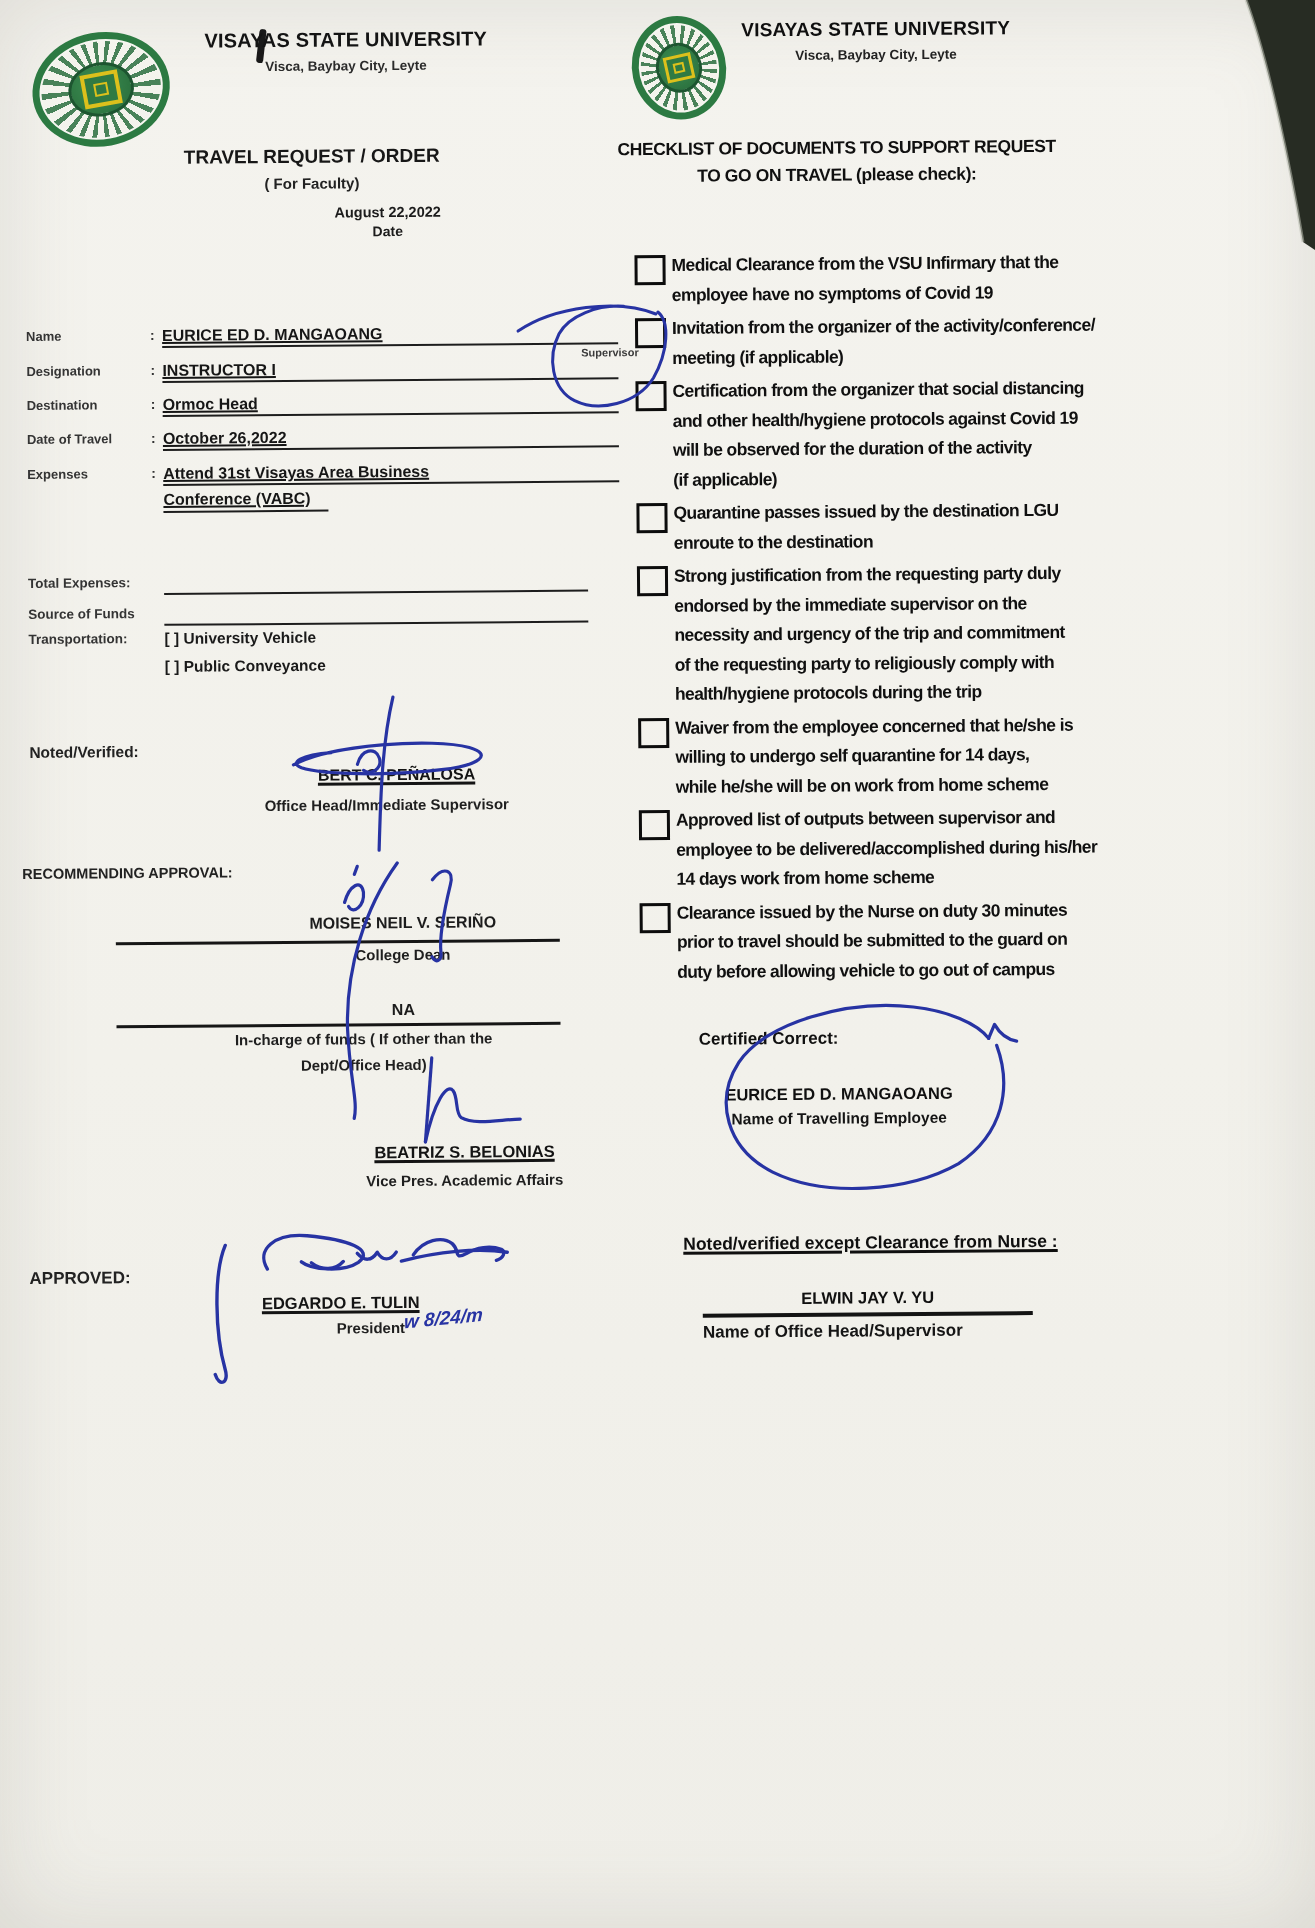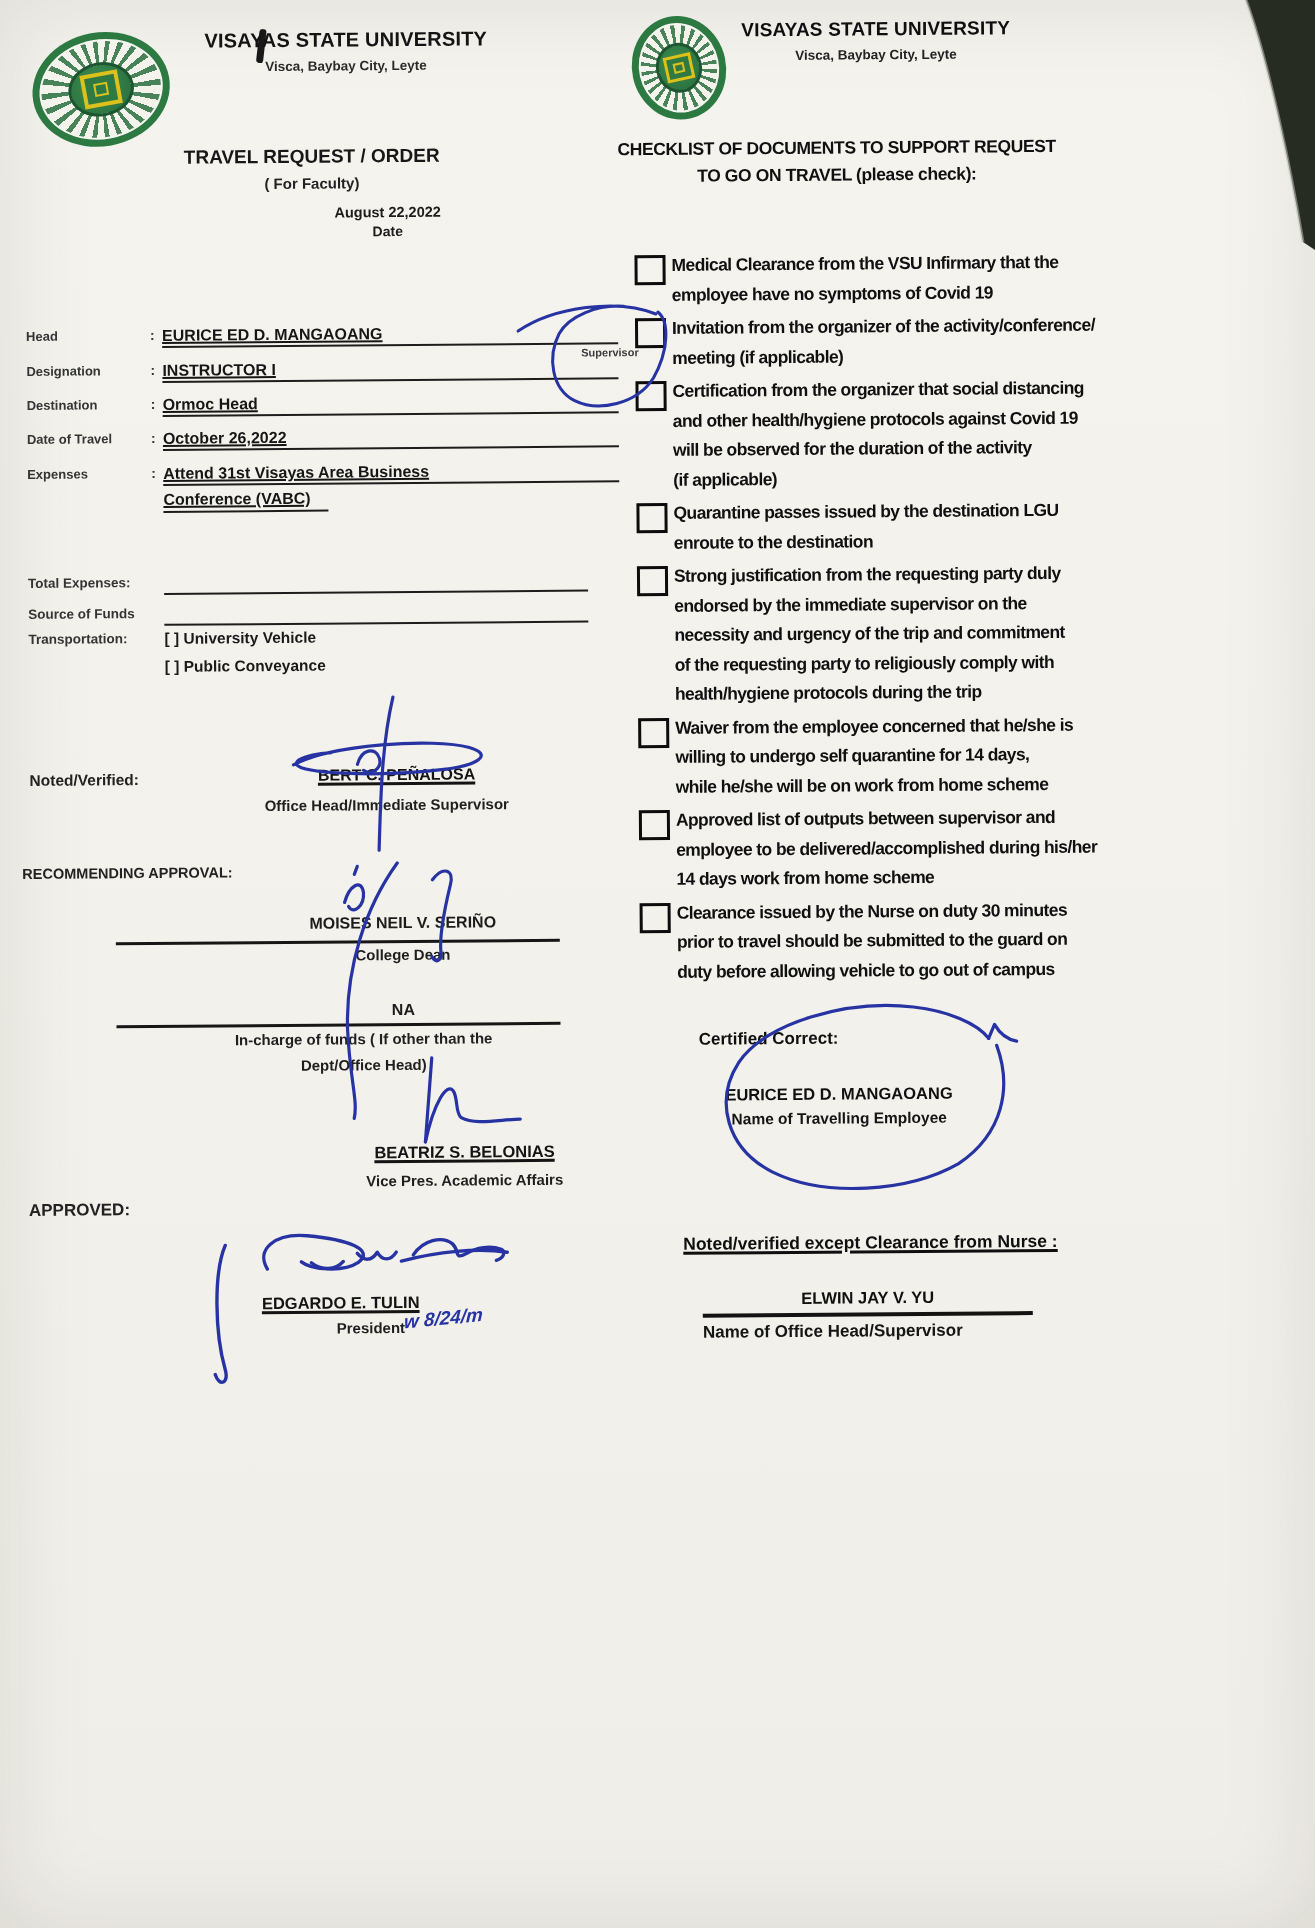--- a/index.html
+++ b/index.html
@@ -92,21 +92,21 @@
       <div class="doc-title">TRAVEL REQUEST / ORDER</div>
       <div class="doc-sub">( For Faculty)</div>
     </div>
 
     <div class="abs ctr" style="left:318px;top:202px;width:145px;">
       <div class="date-v">August 22,2022</div>
       <div class="date-l">Date</div>
     </div>
 
     <div class="frow" style="top:312px;">
-      <span class="flabel">Head</span>
+      <span class="flabel">Name</span>
       <span class="fcolon">:</span>
       <span class="fline"><span class="fvalue">EURICE ED D. MANGAOANG</span></span>
     </div>
     <div class="frow" style="top:347px;">
       <span class="flabel">Designation</span>
       <span class="fcolon">:</span>
       <span class="fline"><span class="fvalue">INSTRUCTOR I</span></span>
     </div>
     <div class="frow" style="top:381px;">
       <span class="flabel">Destination</span>
@@ -134,38 +134,38 @@
       <span class="fline"></span>
     </div>
     <div class="frow2" style="top:592px;">
       <span class="flabel">Source of Funds</span>
       <span class="fline"></span>
     </div>
     <span class="slabel" style="left:28px;top:627px;font-size:13.5px;color:#333;">Transportation:</span>
     <span class="opt" style="left:164px;top:626px;">[ ] University Vehicle</span>
     <span class="opt" style="left:164px;top:654px;">[ ] Public Conveyance</span>
 
-    <span class="slabel" style="left:28px;top:767px;text-align:right;">Noted/Verified:</span>
+    <span class="slabel" style="left:28px;top:739px;text-align:right;">Noted/Verified:</span>
     <div class="signame ctr" style="left:275px;top:764px;width:240px;">BERT C. PEÑALOSA</div>
     <div class="sigtitle ctr" style="left:240px;top:794px;width:290px;">Office Head/Immediate Supervisor</div>
 
     <span class="slabel" style="left:20px;top:861px;font-size:14.5px;">RECOMMENDING APPROVAL:</span>
     <div class="abs ctr" style="left:235px;top:912px;width:330px;font-size:16px;font-weight:700;">MOISES NEIL V. SERIÑO</div>
     <div class="rule" style="left:113px;top:938px;width:444px;"></div>
     <div class="sigtitle ctr" style="left:235px;top:944px;width:330px;">College Dean</div>
 
     <div class="abs ctr" style="left:235px;top:999px;width:330px;font-size:16px;font-weight:700;">NA</div>
     <div class="rule" style="left:113px;top:1021px;width:444px;"></div>
     <div class="sigtitle ctr" style="left:135px;top:1028px;width:450px;">In-charge of funds ( If other than the</div>
     <div class="sigtitle ctr" style="left:135px;top:1054px;width:450px;">Dept/Office Head)</div>
 
     <div class="signame ctr" style="left:295px;top:1141px;width:330px;font-size:16.5px;">BEATRIZ S. BELONIAS</div>
     <div class="sigtitle ctr" style="left:295px;top:1170px;width:330px;">Vice Pres. Academic Affairs</div>
 
-    <span class="slabel" style="left:24px;top:1196px;font-size:17px;">APPROVED:</span>
+    <span class="slabel" style="left:24px;top:1264px;font-size:17px;">APPROVED:</span>
     <div class="signame ctr" style="left:195px;top:1291px;width:280px;font-size:16.5px;">EDGARDO E. TULIN</div>
     <div class="sigtitle ctr" style="left:225px;top:1317px;width:280px;">President</div>
     <span class="hand" style="left:398px;top:1306px;">w 8/24/m</span>
 
     <div class="seal abs" style="left:636px;top:16px;width:94px;height:104px;transform:rotate(-12deg);">
       <div class="ring"></div>
         <div class="ticks"></div>
         <div class="disc"></div>
         <div class="sq" style="width:22px;height:20px;border-width:3px;">
           <i style="width:7px;height:6px;"></i>

